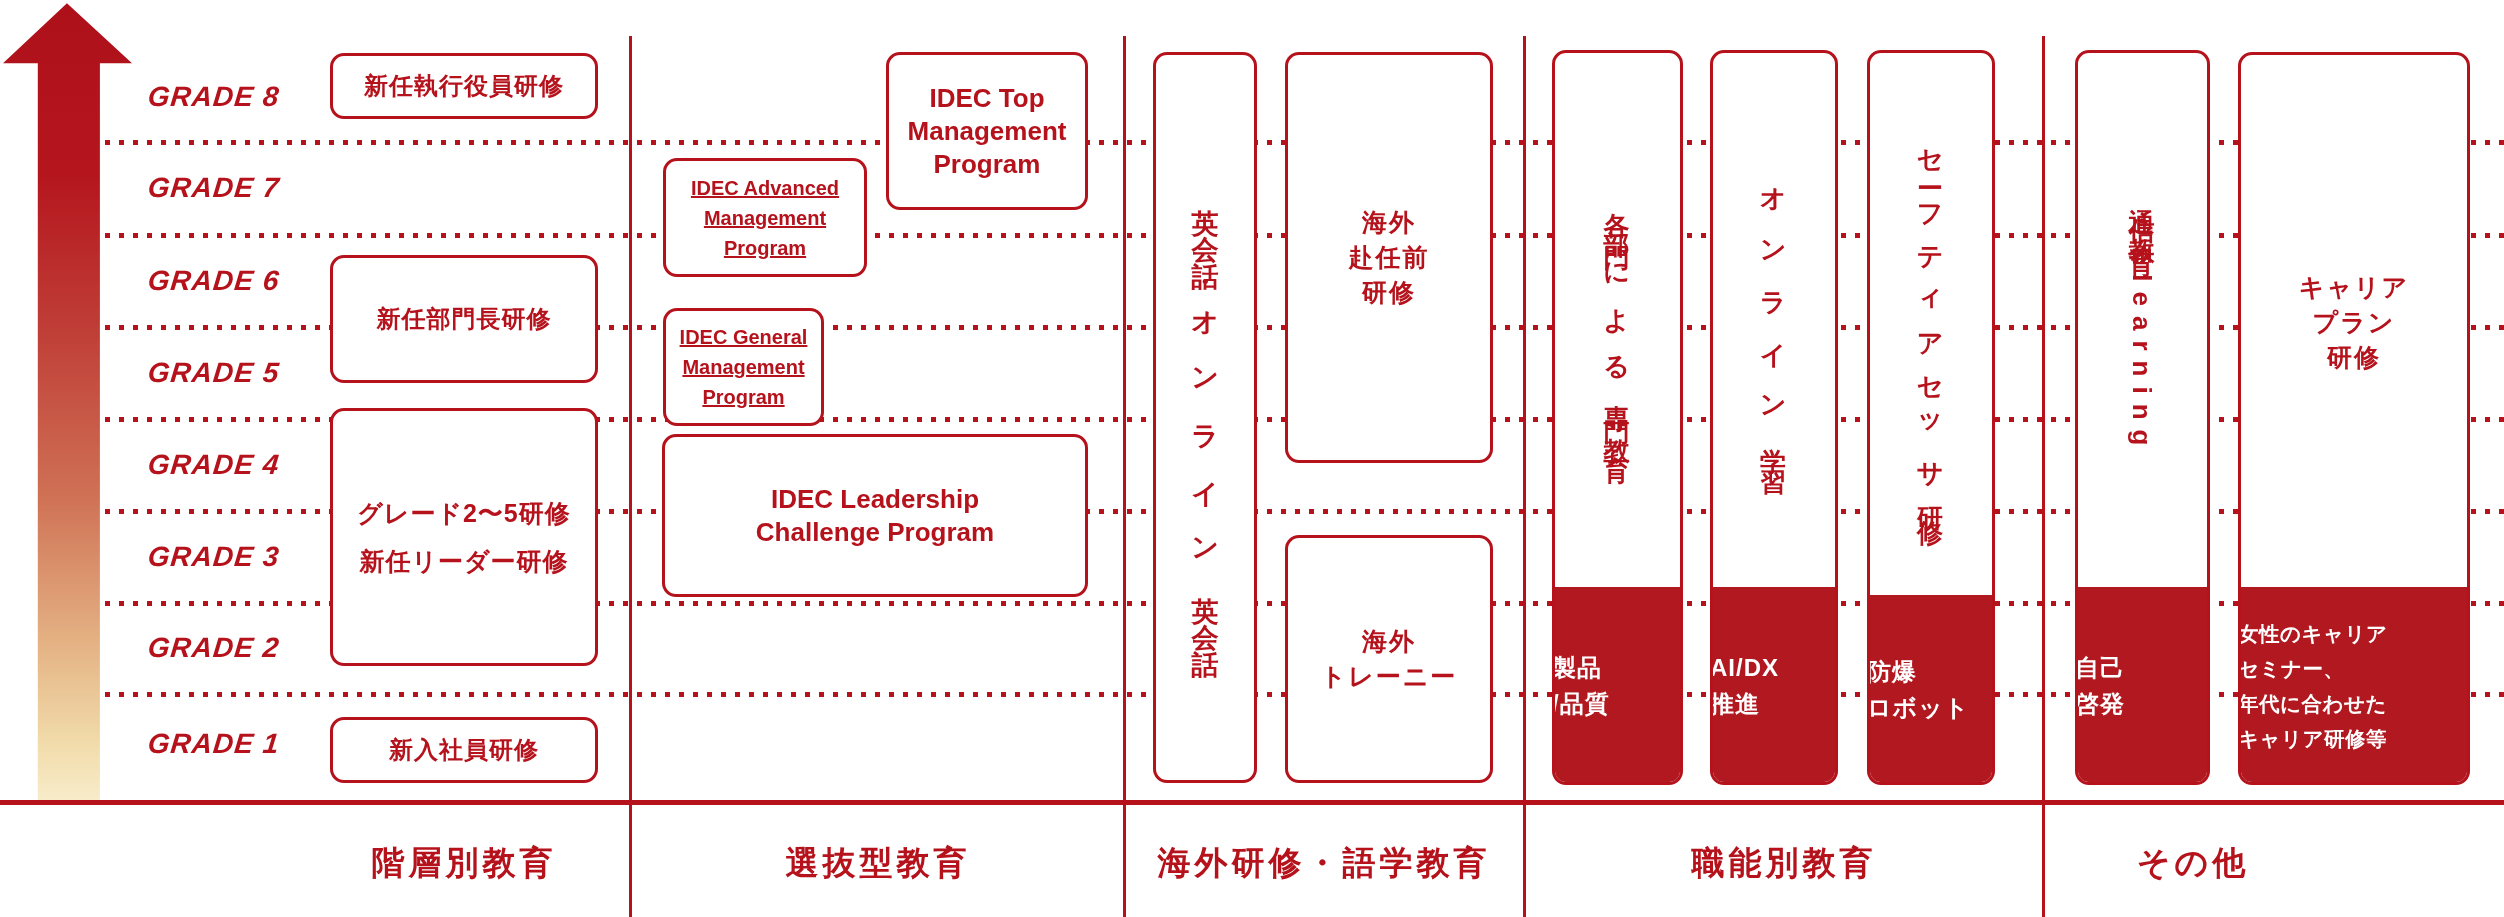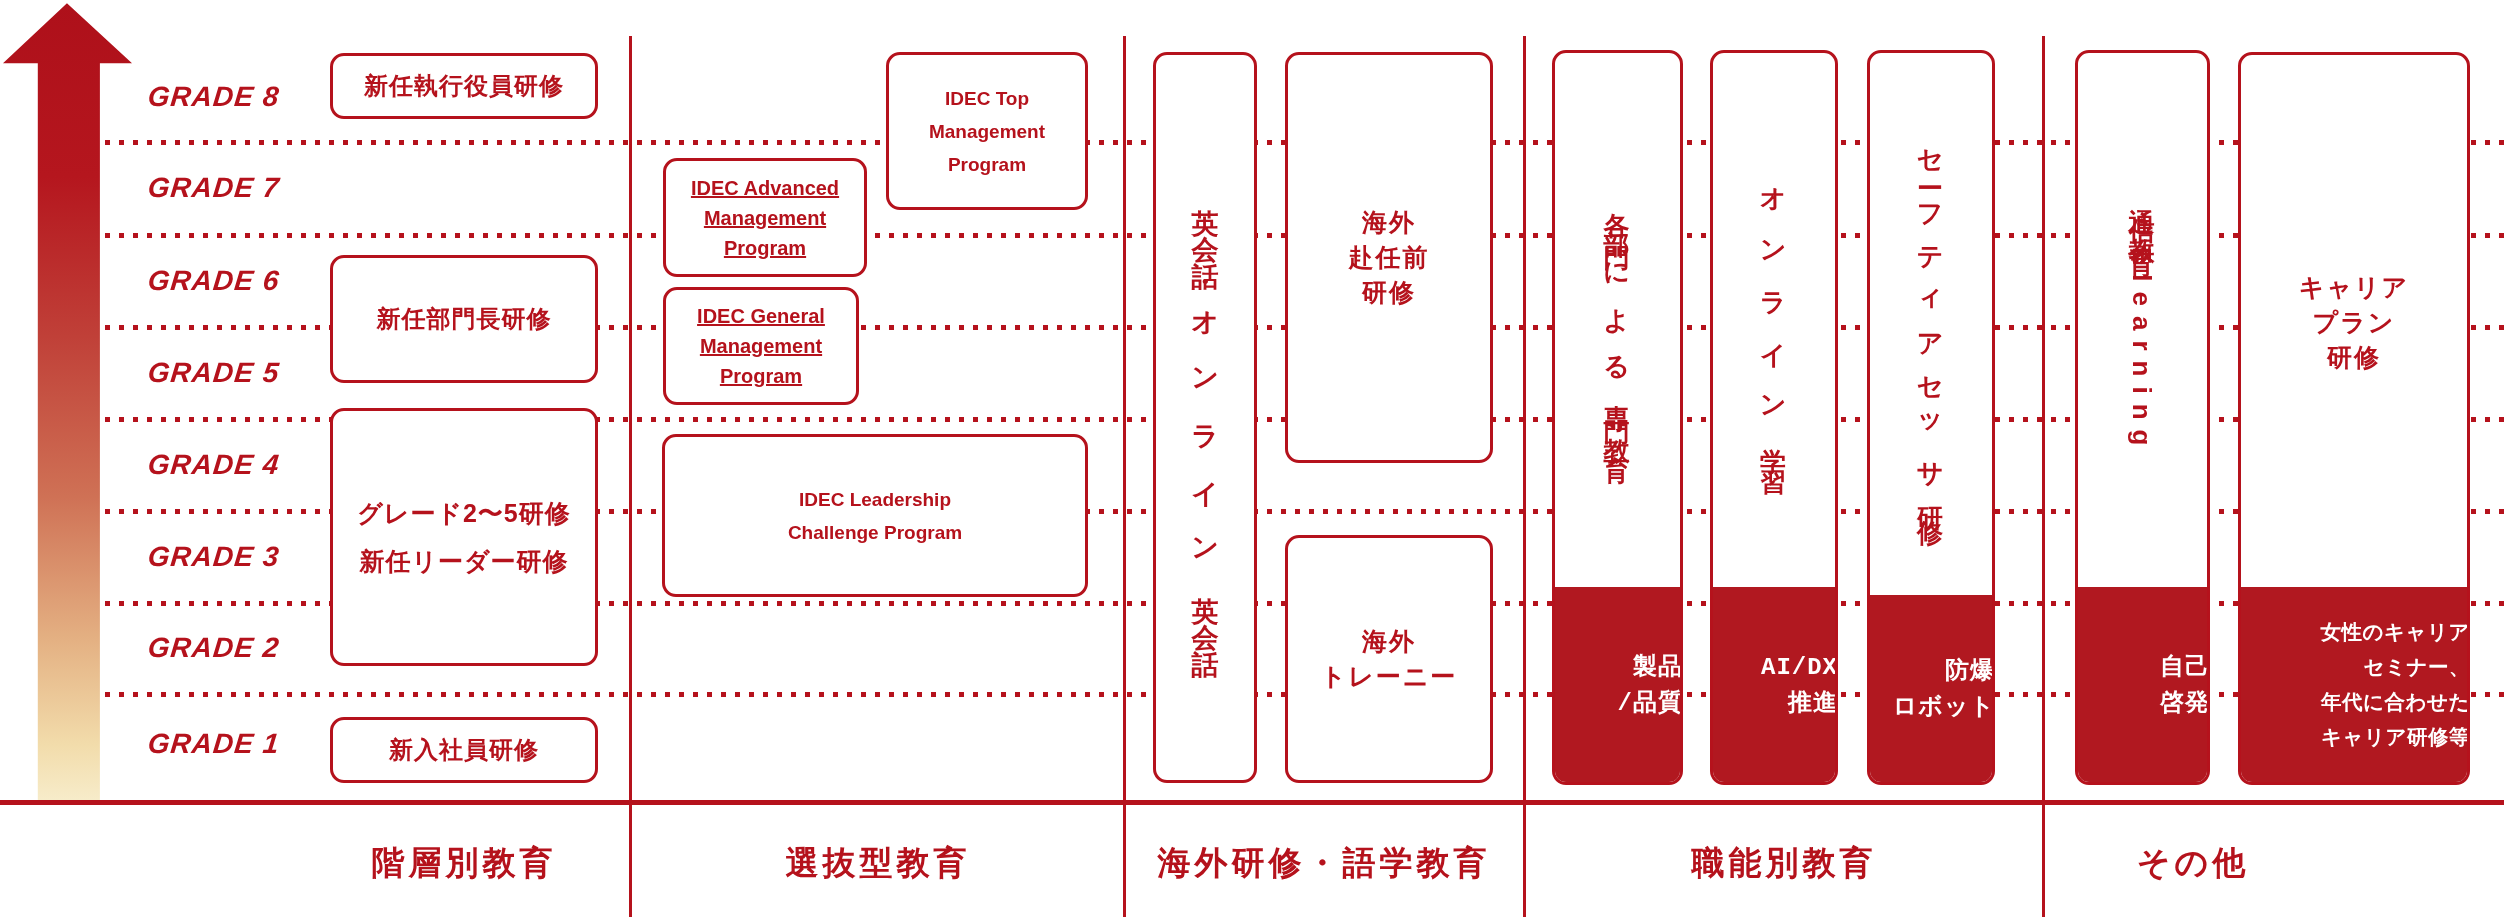--- a/index.html
+++ b/index.html
@@ -47,39 +47,39 @@
     position:absolute;background:#ffffff;border:3px solid var(--red);border-radius:14px;
     color:var(--red);font-weight:700;text-align:center;z-index:2;
     display:flex;flex-direction:column;justify-content:center;align-items:center;
     box-sizing:border-box;
   }
   .box span{display:block;}
   .jp{font-size:24px;letter-spacing:1px;}
   .jp2{font-size:25px;line-height:48px;letter-spacing:1px;}
   .jp3{font-size:25px;line-height:35px;letter-spacing:2px;}
   .en{font-size:20px;line-height:30px;letter-spacing:0;text-decoration:underline;}
-  .en-big{font-size:19px;line-height:33px;}
+  .en-big{font-size:26px;line-height:33px;}
 
   
   .tallbox{
     position:absolute;background:#ffffff;border:3px solid var(--red);border-radius:14px;
     z-index:2;box-sizing:border-box;overflow:hidden;
   }
   .tallbox .vtxt-wrap{
     position:absolute;left:0;right:0;top:0;display:flex;justify-content:center;align-items:center;
   }
   .vtxt{
     writing-mode:vertical-rl;color:var(--red);font-weight:700;font-size:26px;
     white-space:nowrap;
   }
   .redsec{
     position:absolute;left:-3px;right:-3px;bottom:-3px;background:var(--red-fill);
     border-radius:0 0 14px 14px;
-    display:flex;flex-direction:column;justify-content:center;align-items:flex-end;
-    color:#ffffff;font-weight:700;text-align:center;font-family:Liberation Mono, monospace;
+    display:flex;flex-direction:column;justify-content:center;align-items:flex-start;
+    color:#ffffff;font-weight:700;text-align:center;
   }
   .redsec span{display:block;}
   .rtxt{font-size:24px;line-height:36px;letter-spacing:1px;}
   .rtxt-sm{font-size:20.5px;line-height:35px;letter-spacing:0.5px;}
 </style>
 </head>
 <body>
 
 <div class="stage">
 
@@ -132,21 +132,21 @@
   <div class="box" style="left:886px;top:52px;width:202px;height:158px">
     <span class="en-big">IDEC Top</span>
     <span class="en-big">Management</span>
     <span class="en-big">Program</span>
   </div>
   <div class="box" style="left:663px;top:158px;width:204px;height:119px">
     <span class="en">IDEC Advanced</span>
     <span class="en">Management</span>
     <span class="en">Program</span>
   </div>
-  <div class="box" style="left:663px;top:287px;width:196px;height:118px">
+  <div class="box" style="left:663px;top:308px;width:161px;height:118px">
     <span class="en">IDEC General</span>
     <span class="en">Management</span>
     <span class="en">Program</span>
   </div>
   <div class="box" style="left:662px;top:434px;width:426px;height:163px">
     <span class="en-big">IDEC Leadership</span>
     <span class="en-big">Challenge Program</span>
   </div>
 
   <div class="tallbox" style="left:1153px;top:52px;width:104px;height:731px">

